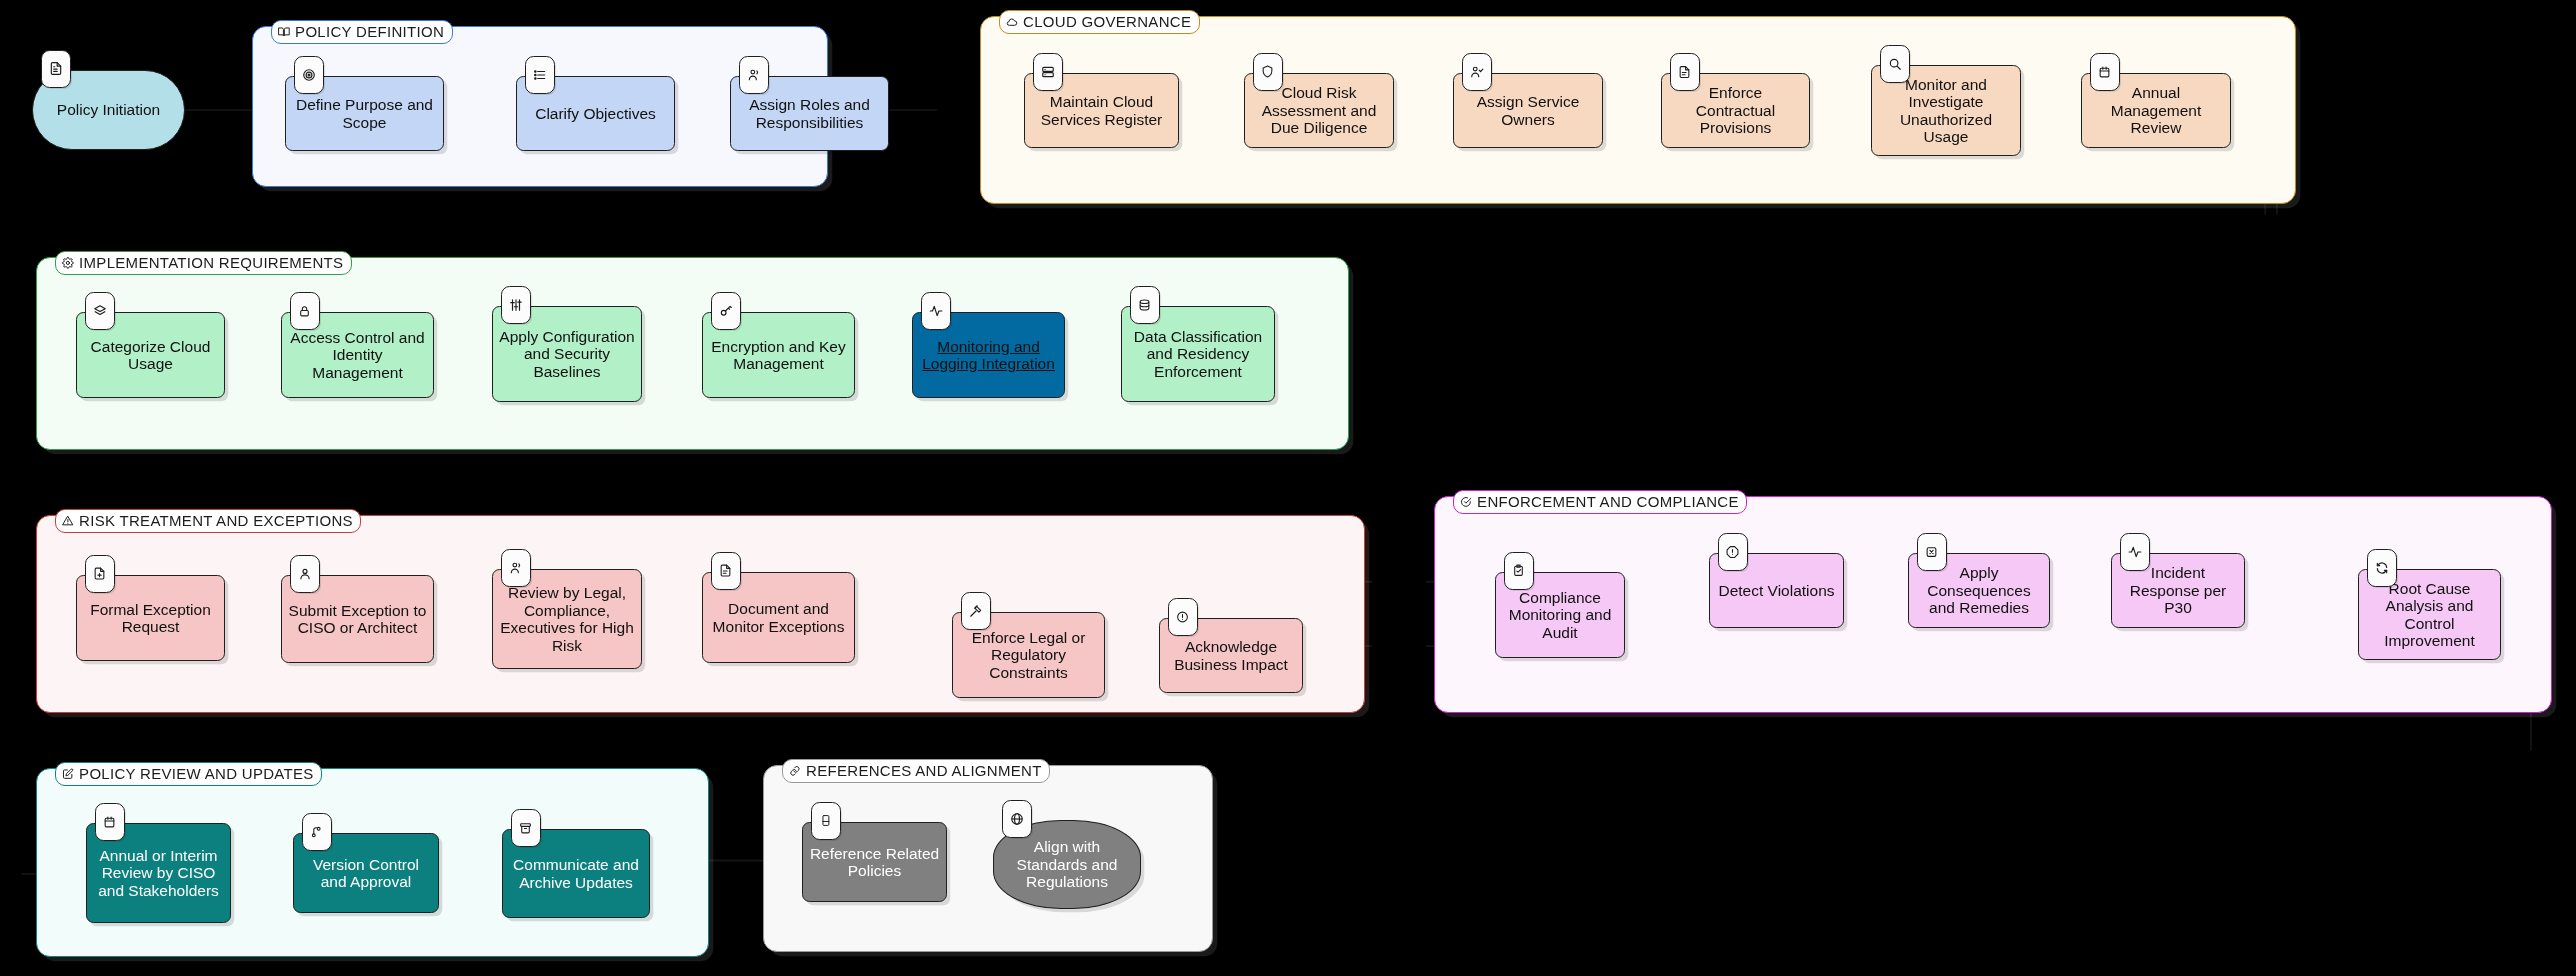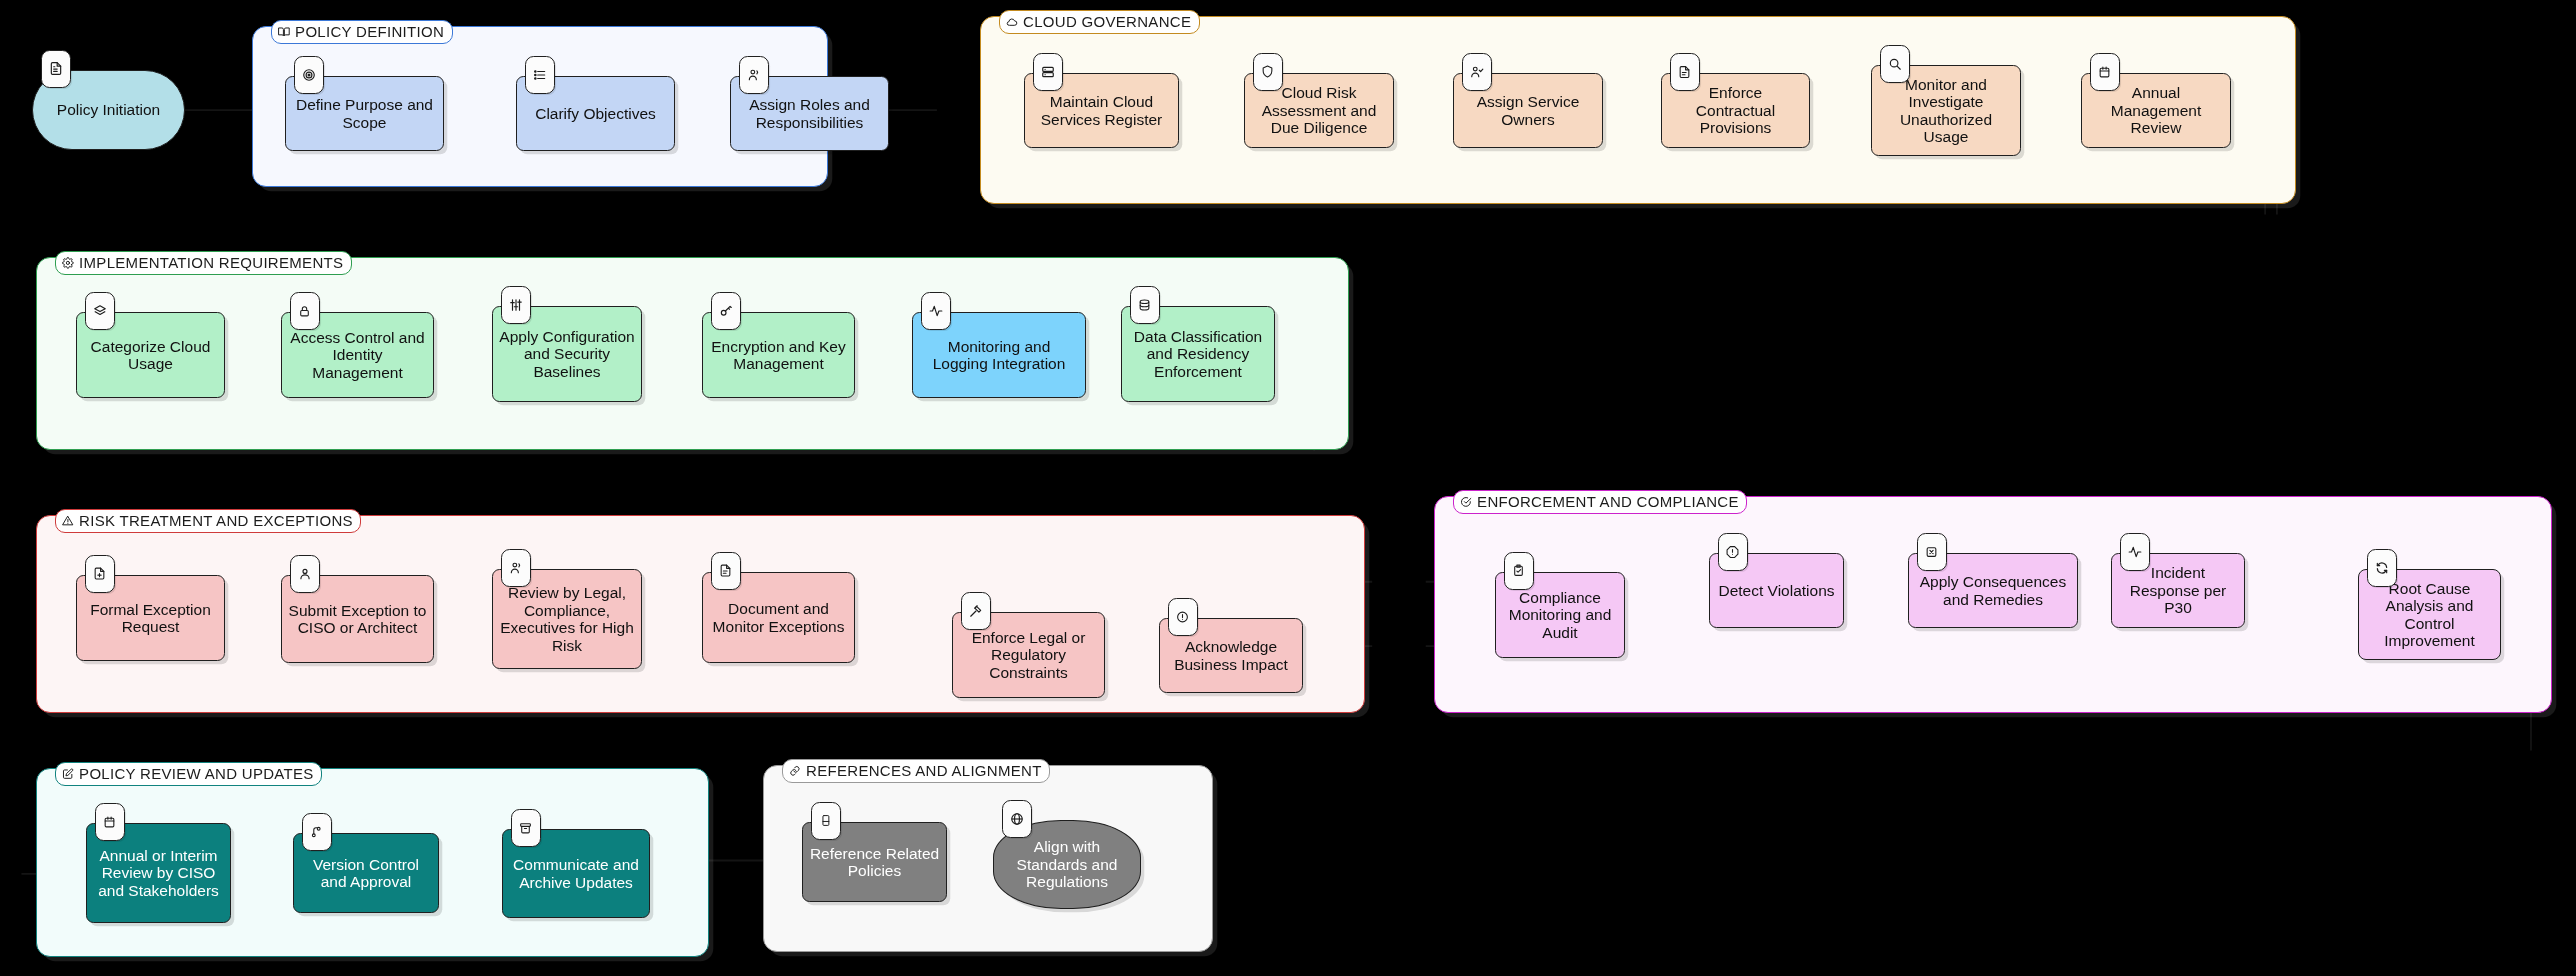--- a/index.html
+++ b/index.html
@@ -362,21 +362,21 @@
     <div class="node" style="left:665px;top:54px;width:153px;height:86px;background:#b2f0c8;">
       <span class="node-icon">
         <svg width="14" height="14" viewBox="0 0 24 24" fill="none" stroke="#1d1d1d" stroke-width="2" stroke-linecap="round">
           <circle cx="8" cy="15" r="4"></circle>
             <path d="M11 12l8-8M16 7l2 2M19 4l2 2"></path>
         </svg>
       </span>
       <span>Encryption and Key Management</span>
     </div>
 
-    <div class="node" style="left:875px;top:54px;width:174px;height:86px;background:#7dd3fc;">
+    <div class="node" style="left:875px;top:54px;width:153px;height:86px;background:#0369a1;text-decoration:underline;">
       <span class="node-icon">
         <svg width="14" height="14" viewBox="0 0 24 24" fill="none" stroke="#1d1d1d" stroke-width="2" stroke-linecap="round" stroke-linejoin="round">
           <path d="M2 12h4l3-8 5 16 3-8h5"></path>
         </svg>
       </span>
       <span>Monitoring and Logging Integration</span>
     </div>
 
     <div class="node" style="left:1084px;top:48px;width:154px;height:96px;background:#b2f0c8;">
       <span class="node-icon">
@@ -491,40 +491,40 @@
     <div class="node" style="left:274px;top:56px;width:135px;height:75px;background:#f5c8f5;">
       <span class="node-icon">
         <svg width="13" height="14" viewBox="0 0 24 24" fill="none" stroke="#1d1d1d" stroke-width="2" stroke-linecap="round" stroke-linejoin="round">
           <path d="M8 2h8l6 6v8l-6 6H8l-6-6V8z"></path>
             <path d="M12 7.5v5M12 16h.01"></path>
         </svg>
       </span>
       <span>Detect Violations</span>
     </div>
 
-    <div class="node" style="left:473px;top:56px;width:170px;height:75px;background:#f5c8f5;">
+    <div class="node" style="left:473px;top:56px;width:142px;height:75px;background:#f5c8f5;">
       <span class="node-icon">
         <svg width="13" height="14" viewBox="0 0 24 24" fill="none" stroke="#1d1d1d" stroke-width="2" stroke-linecap="round">
           <rect x="4" y="4" width="16" height="16" rx="2.4"></rect>
             <path d="M9 9l6 6M15 9l-6 6"></path>
         </svg>
       </span>
       <span>Apply Consequences and Remedies</span>
     </div>
 
     <div class="node" style="left:676px;top:56px;width:134px;height:75px;background:#f5c8f5;">
       <span class="node-icon">
         <svg width="14" height="14" viewBox="0 0 24 24" fill="none" stroke="#1d1d1d" stroke-width="2" stroke-linecap="round" stroke-linejoin="round">
           <path d="M2 12h4l3-8 5 16 3-8h5"></path>
         </svg>
       </span>
       <span>Incident Response per P30</span>
     </div>
 
-    <div class="node" style="left:923px;top:72px;width:143px;height:91px;background:#f5c8f5;border-radius:8px;">
+    <div class="node" style="left:923px;top:72px;width:143px;height:91px;background:#f5c8f5;">
       <span class="node-icon">
         <svg width="14" height="14" viewBox="0 0 24 24" fill="none" stroke="#1d1d1d" stroke-width="2" stroke-linecap="round" stroke-linejoin="round">
           <path d="M20 11A8 8 0 0 0 6 6L4 8"></path>
             <path d="M4 4v4h4"></path>
           <path d="M4 13a8 8 0 0 0 14 5l2-2"></path>
             <path d="M20 20v-4h-4"></path>
         </svg>
       </span>
       <span>Root Cause Analysis and Control Improvement</span>
     </div>

